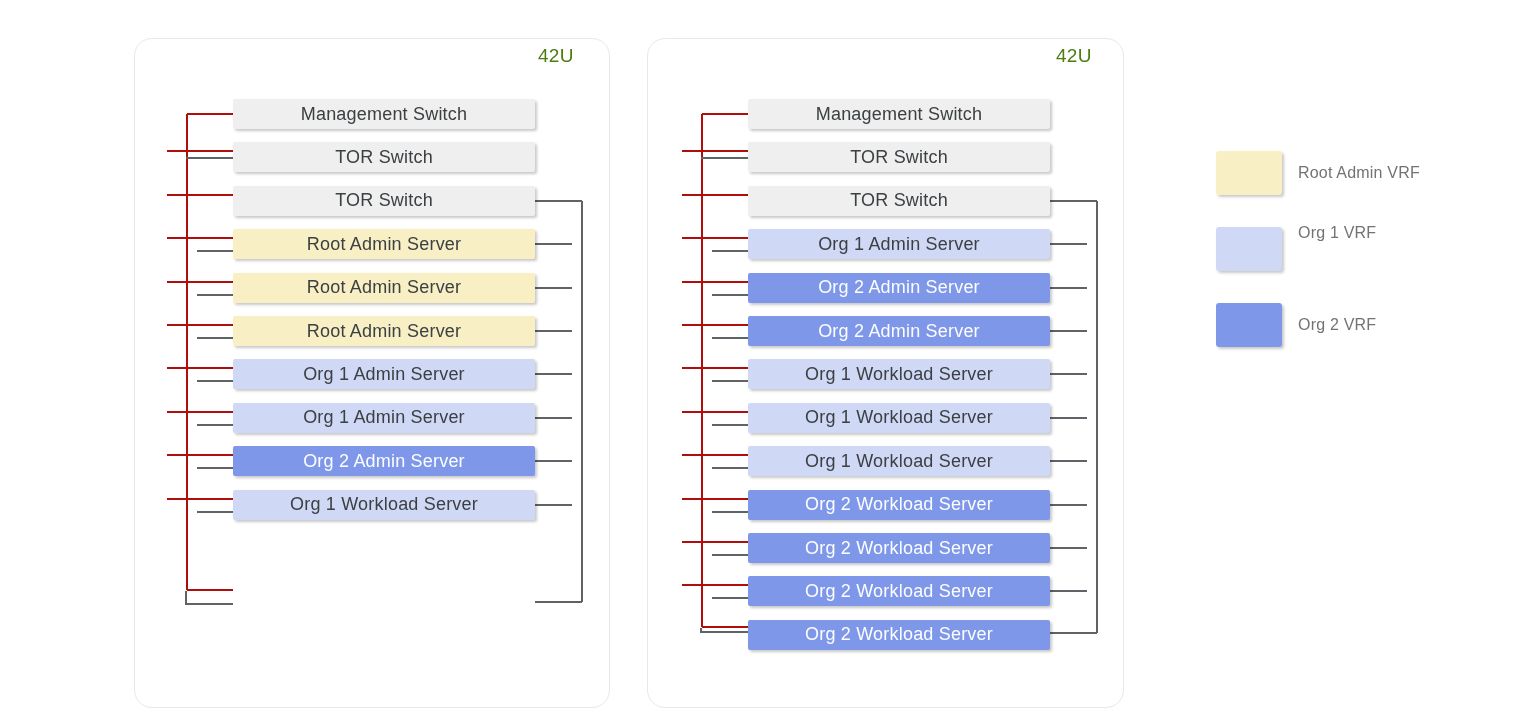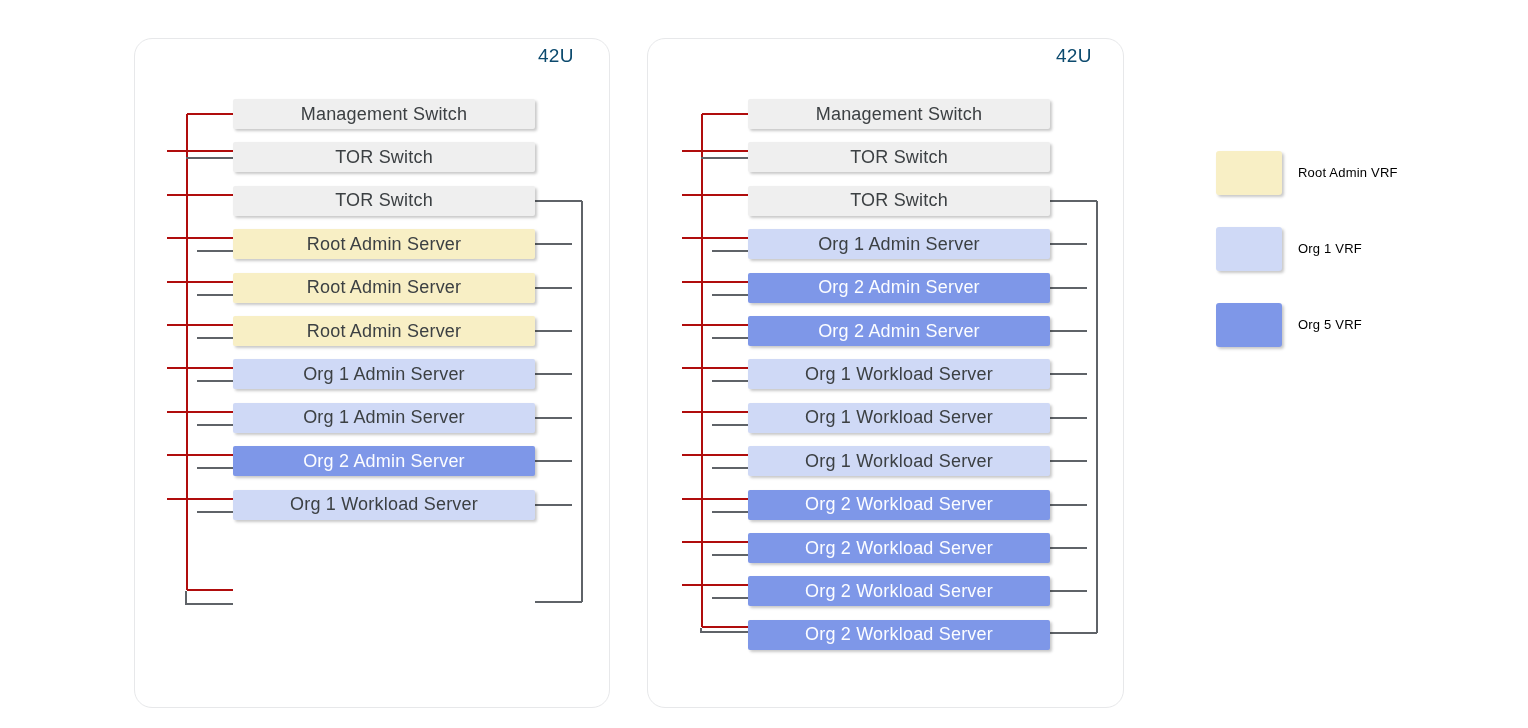--- a/index.html
+++ b/index.html
@@ -14,21 +14,21 @@
   .rack {
     position: absolute;
     background: #ffffff;
     border: 1.5px solid #e7e8ea;
     border-radius: 18px;
     box-sizing: border-box;
   }
   .rack-label {
     position: absolute;
     font-size: 19px;
-    color: #0c4a6e;
+    color: #4d7c0f;
     letter-spacing: 0.3px;
   }
   .unit {
     position: absolute;
     display: flex;
     align-items: center;
     justify-content: center;
     font-size: 18px;
     color: #3c4043;
     letter-spacing: 0.2px;
@@ -43,22 +43,22 @@
     position: absolute;
     width: 66px;
     height: 44px;
     border-radius: 3px;
     box-shadow: 2px 2px 3px rgba(0,0,0,0.22);
   }
   .legend-label {
     position: absolute;
     height: 44px;
     line-height: 44px;
-    font-size: 13px;
-    color: #000000;
+    font-size: 16px;
+    color: #737373;
     letter-spacing: 0.2px;
     white-space: nowrap;
   }
 </style>
 </head>
 <body>
 
 <div id="stage">
     <div class="rack" style="left: 134px; top: 38px; width: 476px; height: 670px;"></div>
     <div class="rack-label" style="left: 538px; top: 45px;">42U</div>
@@ -154,16 +154,16 @@
     <div class="unit vrf-org2" style="left: 748px; top: 576.4px; width: 302px; height: 30px; background: rgb(126, 151, 232);">Org 2 Workload Server</div>
     <div class="hline" style="left: 702px; top: 625.8px; width: 46px; height: 2px; background: rgb(176, 13, 13);"></div>
     <div class="vline" style="left: 700px; top: 627.8px; width: 2px; height: 5px; background: rgb(95, 99, 104);"></div>
     <div class="hline" style="left: 700px; top: 630.8px; width: 48px; height: 2px; background: rgb(95, 99, 104);"></div>
     <div class="hline" style="left: 1050px; top: 631.8px; width: 47px; height: 2px; background: rgb(95, 99, 104);"></div>
     <div class="unit vrf-org2" style="left: 748px; top: 619.8px; width: 302px; height: 30px; background: rgb(126, 151, 232);">Org 2 Workload Server</div>
     <div style="left: 1216px; top: 151px; width: 280px; height: 196px;"></div>
     <div class="legend-swatch" style="left: 1216px; top: 151px; background: rgb(248, 239, 197);"></div>
     <div class="legend-label" style="left: 1298px; top: 151px;">Root Admin VRF</div>
     <div class="legend-swatch" style="left: 1216px; top: 227px; background: rgb(207, 217, 246);"></div>
-    <div class="legend-label" style="left: 1298px; top: 227px;">Org 1 VRF</div>
+    <div class="legend-label" style="left: 1298px; top: 211px;">Org 1 VRF</div>
     <div class="legend-swatch" style="left: 1216px; top: 303px; background: rgb(126, 151, 232);"></div>
-    <div class="legend-label" style="left: 1298px; top: 303px;">Org 5 VRF</div>
+    <div class="legend-label" style="left: 1298px; top: 303px;">Org 2 VRF</div>
   </div>
 
 </body></html>

